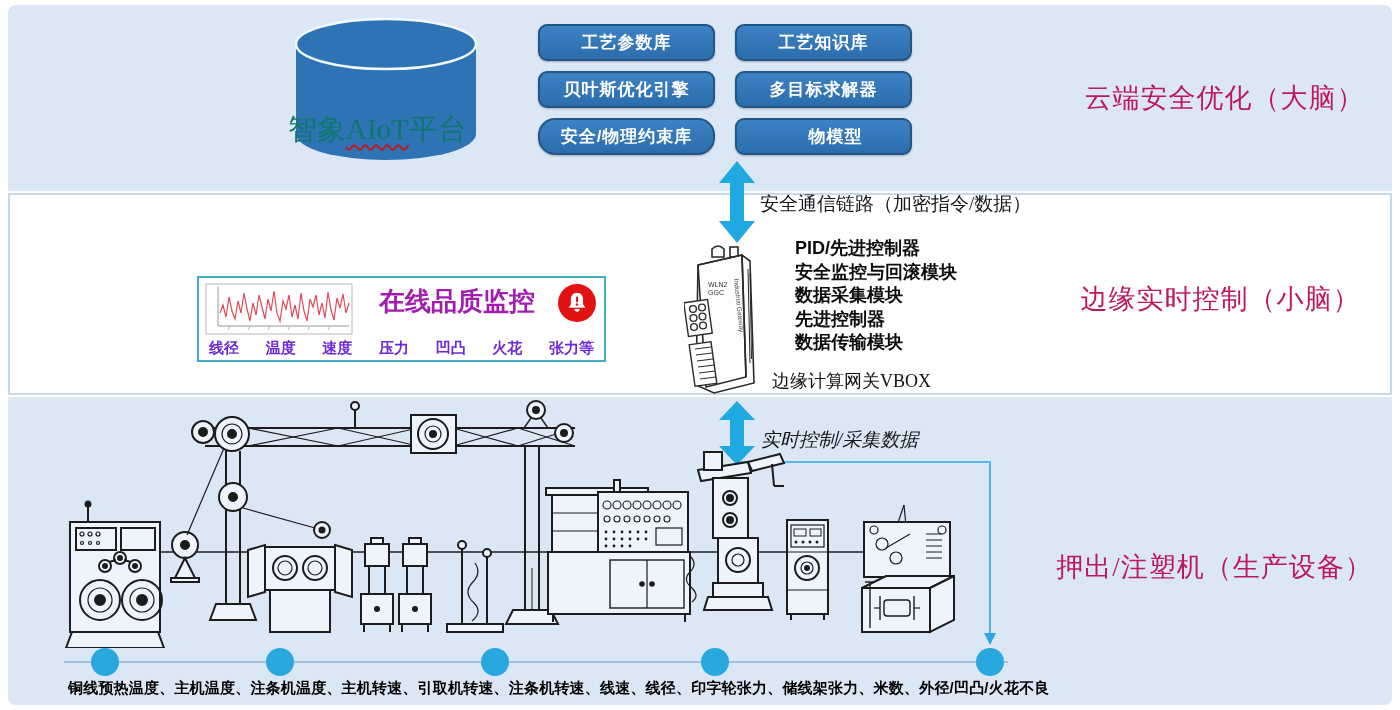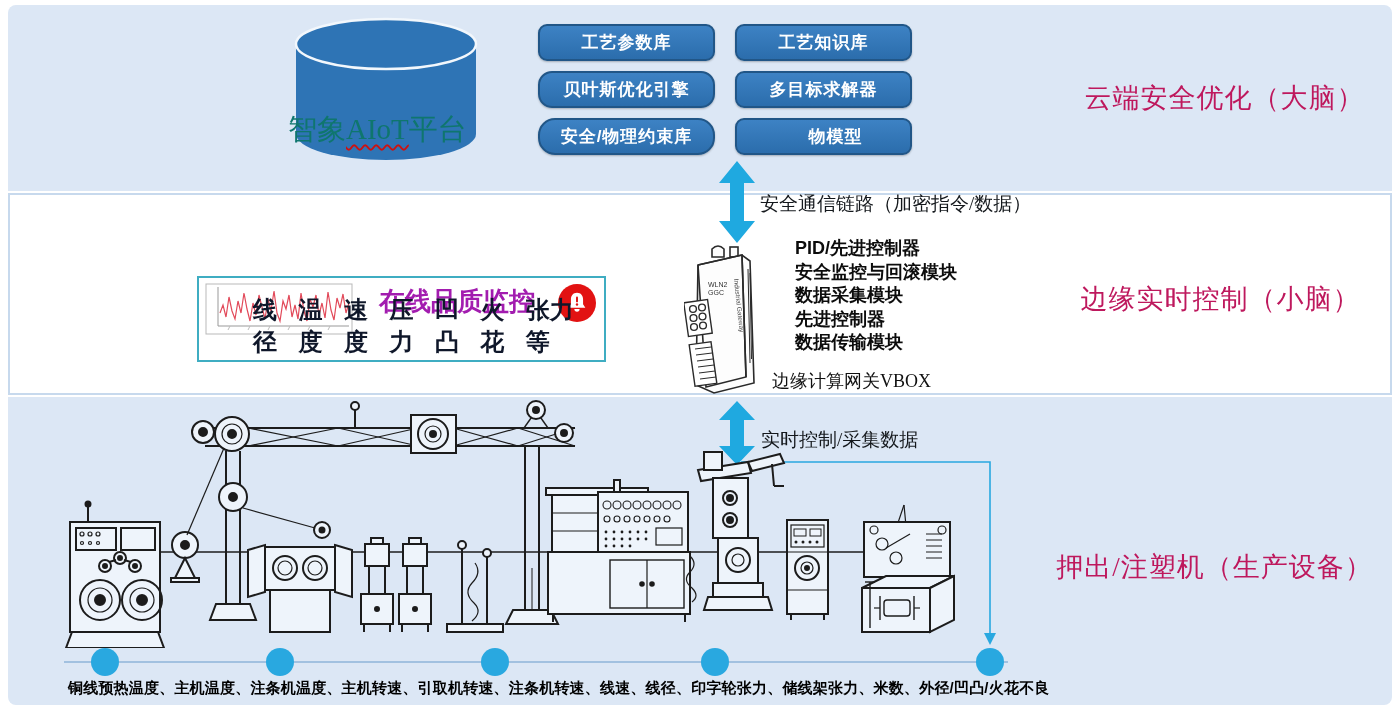--- a/index.html
+++ b/index.html
@@ -41,21 +41,21 @@
 
   
   .monitor { left:197px; top:276px; width:409px; height:86px; background:#fff;
              border:2px solid #3fadc2; }
   .monitor-title { position:absolute; left:152px; top:6px; width:212px; text-align:center;
                    font-size:26px; font-weight:bold; color:#a21caf;
                    font-family:"Liberation Serif","DejaVu Serif",serif; }
   .monitor-metrics { position:absolute; left:10px; right:10px; bottom:2px;
                      display:flex; justify-content:space-between;
                      font-family:"Liberation Serif","DejaVu Serif",serif;
-                     font-size:24px; font-weight:bold; color:#0f172a;margin-left:44px; }
+                     font-size:15px; font-weight:bold; color:#6d28d9; }
   .alert-badge { position:absolute; right:8px; top:6px; width:38px; height:38px;
                  border-radius:50%; background:#e21212; display:flex;
                  align-items:center; justify-content:center; }
 
   
   .module-list { left:795px; top:237px; }
   .module-list div { font-size:18px; font-weight:bold; color:#0c0c0c; line-height:23.5px;
                      white-space:nowrap; }
   .gateway-name { left:772px; top:369px; font-size:18px; color:#101010; white-space:nowrap;
                   font-family:"Liberation Serif","DejaVu Serif",serif; }
@@ -76,21 +76,21 @@
   <div class="band band-bottom"></div>
 
   <svg class="abs cyl-wrap" viewBox="0 0 196 150">
     <path d="M8,30 L8,120 A90,26 0 0 0 188,120 L188,30 Z" fill="#2e74b5"></path>
     <ellipse cx="98" cy="30" rx="90" ry="25" fill="#2e74b5" stroke="#f2f7fc" stroke-width="2.5"></ellipse>
   </svg>
   <div class="abs cyl-text"><span>智象</span><span class="squiggle">AIoT</span><span>平台</span></div>
 
   <div class="lib-btn" style="left:538px;top:24px;">工艺参数库</div>
   <div class="lib-btn" style="left:735px;top:24px;">工艺知识库</div>
-  <div class="lib-btn" style="left:538px;top:71px;border-radius:14px;">贝叶斯优化引擎</div>
+  <div class="lib-btn" style="left:538px;top:71px;">贝叶斯优化引擎</div>
   <div class="lib-btn" style="left:735px;top:71px;">多目标求解器</div>
   <div class="lib-btn" style="left:538px;top:118px;border-radius:17px;">安全/物理约束库</div>
   <div class="lib-btn" style="left:735px;top:118px;padding-left:24px;">物模型</div>
 
   <div class="layer-label" style="left:1052px;top:80px;">云端安全优化（大脑）</div>
 
   <svg class="abs" style="left:717px;top:161px;" width="40" height="82" viewBox="0 0 40 82">
     <polygon points="20,0 38,22 27,22 27,60 38,60 20,82 2,60 13,60 13,22 2,22" fill="#1fa9e0"></polygon>
   </svg>
   <div class="link-label" style="left:760px;top:191px;">安全通信链路（加密指令/数据）</div>
@@ -172,21 +172,21 @@
     <div>先进控制器</div>
     <div>数据传输模块</div>
   </div>
   <div class="abs gateway-name">边缘计算网关VBOX</div>
 
   <div class="layer-label" style="left:1048px;top:281px;">边缘实时控制（小脑）</div>
 
   <svg class="abs" style="left:717px;top:401px;" width="40" height="64" viewBox="0 0 40 64">
     <polygon points="20,0 38,19 27,19 27,45 38,45 20,64 2,45 13,45 13,19 2,19" fill="#1fa9e0"></polygon>
   </svg>
-  <div class="link-label" style="left:761px;top:427px;">实时控制/采集数据</div>
+  <div class="link-label" style="left:761px;top:427px;font-style:italic;">实时控制/采集数据</div>
 
   <svg class="abs" style="left:735px;top:455px;" width="268" height="200" viewBox="0 0 268 200">
     <path d="M6,7 H255 V178" fill="none" stroke="#29a8e0" stroke-width="1.6"></path>
     <polygon points="249,178 261,178 255,190" fill="#29a8e0"></polygon>
   </svg>
 
   <svg class="abs" style="left:58px;top:398px;" width="952" height="250" viewBox="0 0 952 250">
     <g stroke="#1c1c1c" stroke-width="2" fill="none">
 
       <line x1="102" y1="154" x2="806" y2="154" stroke-width="1.4"></line>

